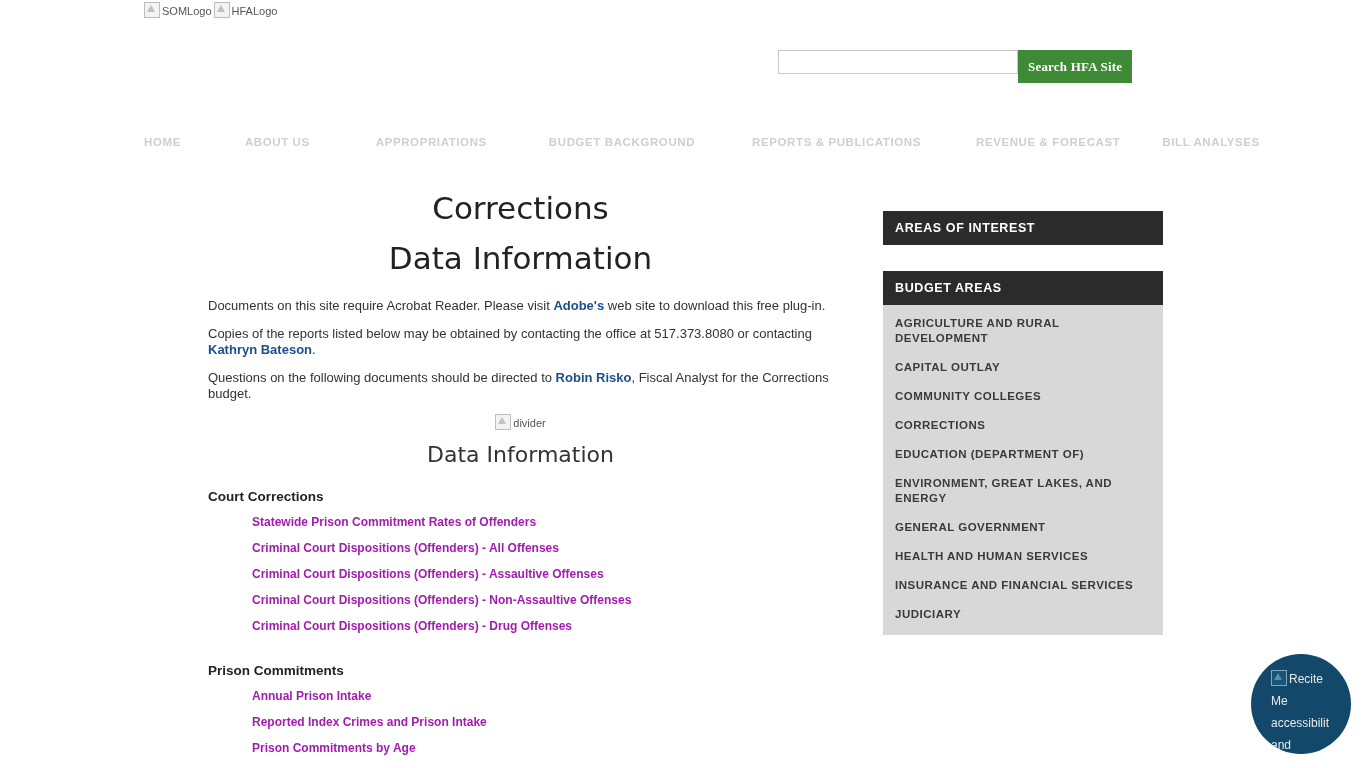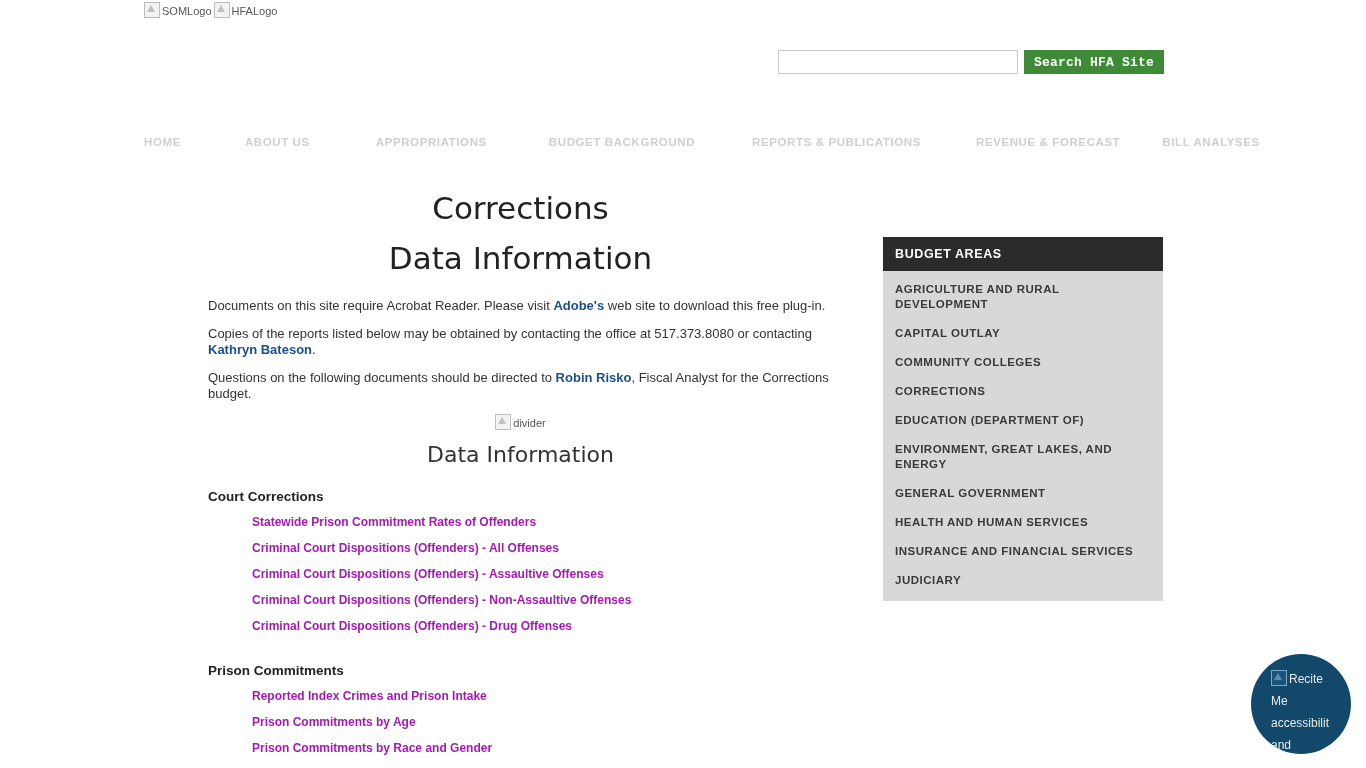--- a/index.html
+++ b/index.html
@@ -70,27 +70,26 @@
     box-sizing: border-box;
     border: 1px solid #c8c8c8;
     background: #ffffff;
     padding: 2px 4px;
     font-family: "Liberation Sans", sans-serif;
     font-size: 12px;
     color: #333;
     outline: none;
   }
   .search-button {
-    margin-left: 6px;
-    height: 24px;
+    height: 33px;
     box-sizing: border-box;
     background: #3f8a36;
     color: #ffffff;
     border: none;
-    font-family: Liberation Mono, monospace;
+    font-family: Liberation Serif, serif;
     font-weight: bold;
     font-size: 13px;
     letter-spacing: 0.2px;
     padding: 0 10px;
     cursor: pointer;
   }
 
   
   .topnav {
     position: absolute;
@@ -286,31 +285,33 @@
         <li><a href="#">Criminal Court Dispositions (Offenders) - All Offenses</a></li>
         <li><a href="#">Criminal Court Dispositions (Offenders) - Assaultive Offenses</a></li>
         <li><a href="#">Criminal Court Dispositions (Offenders) - Non-Assaultive Offenses</a></li>
         <li><a href="#">Criminal Court Dispositions (Offenders) - Drug Offenses</a></li>
       </ul>
     </div>
 
     <div>
       <div class="group-title">Prison Commitments</div>
       <ul class="links">
+        <li><a href="#">Annual Prison Intake</a></li>
         <li><a href="#">Reported Index Crimes and Prison Intake</a></li>
         <li><a href="#">Prison Commitments by Age</a></li>
         <li><a href="#">Prison Commitments by Race and Gender</a></li>
 
       </ul>
     </div>
   </div>
 
   <div class="sidebar">
 
     <div class="panel">
+      <div class="panel-head">AREAS OF INTEREST</div>
     </div>
 
     <div class="panel">
       <div class="panel-head">BUDGET AREAS</div>
       <div class="panel-body">
         <div class="row">AGRICULTURE AND RURAL DEVELOPMENT</div>
         <div class="row">CAPITAL OUTLAY</div>
         <div class="row">COMMUNITY COLLEGES</div>
         <div class="row">CORRECTIONS</div>
         <div class="row">EDUCATION (DEPARTMENT OF)</div>

